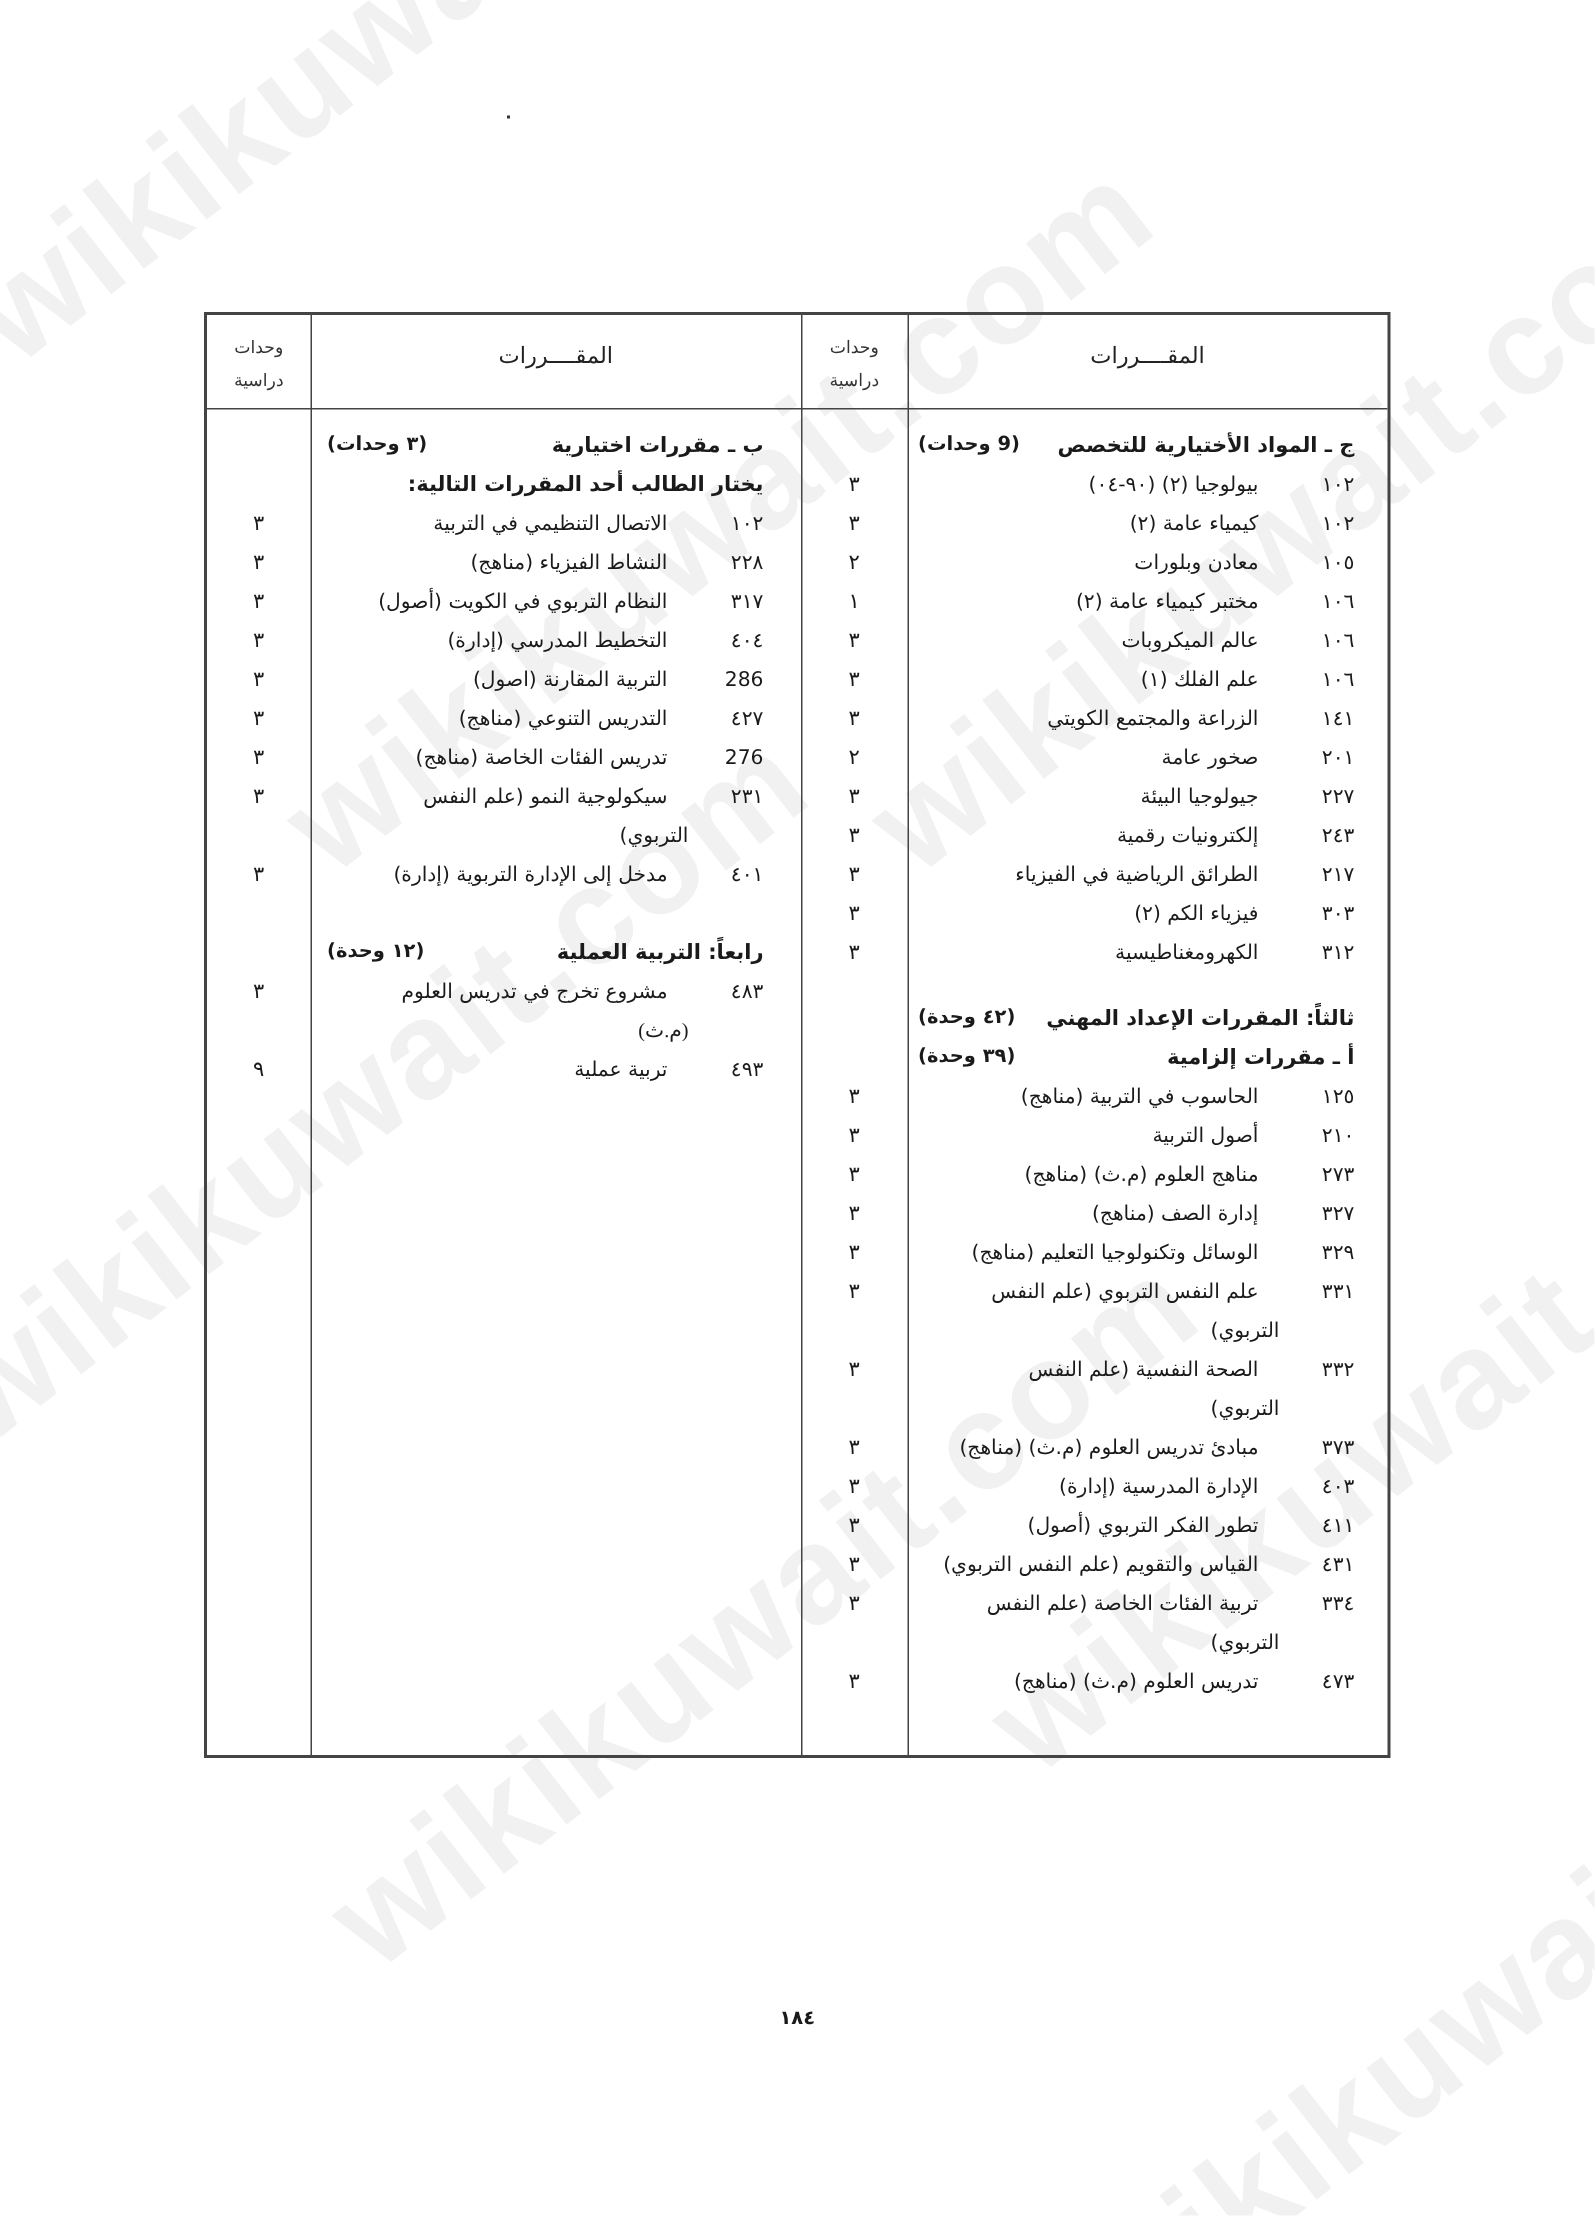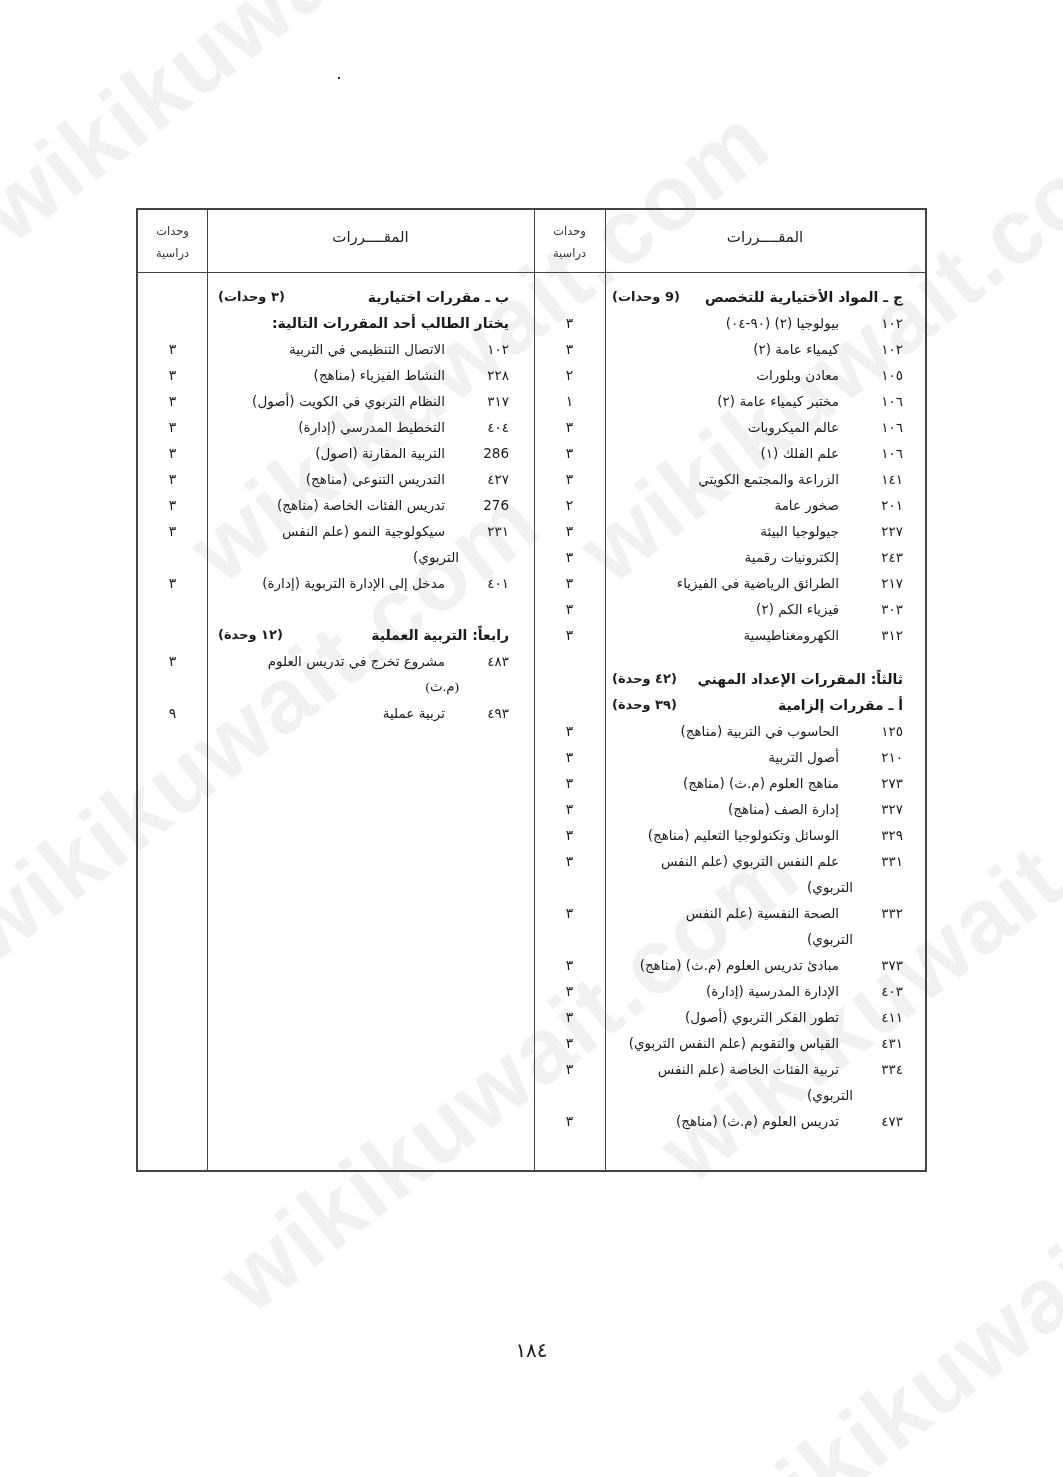--- a/index.html
+++ b/index.html
@@ -33,21 +33,21 @@
   .row .code { position:absolute; right:0; width:40px; text-align:right; }
   .row .name { position:absolute; right:64px; }
   .row.cont .name { right:50px; }
   .row.bold { font-weight:bold; font-size:14px; }
   .row .tag { position:absolute; left:0; font-weight:bold; font-size:13px; }
   .row.plain .name { right:0; }
   .unit {
     position:absolute; height:26px; line-height:26px; font-size:14px; text-align:center; direction:rtl;
   }
   .page-num {
-    position:absolute; left:0; right:0; top:1338px; text-align:center; font-size:20px; font-weight:normal; direction:rtl;
+    position:absolute; left:0; right:0; top:1338px; text-align:center; font-size:13px; font-weight:bold; direction:rtl;
   }
 </style>
 </head>
 <body>
 
 <div class="watermark" style="left:-40px; top:180px;">wikikuwait.com</div>
 <div class="watermark" style="left:170px; top:520px;">wikikuwait.com</div>
 <div class="watermark" style="left:560px; top:520px;">wikikuwait.com</div>
 <div class="watermark" style="left:-60px; top:900px;">wikikuwait.com</div>
 <div class="watermark" style="left:200px; top:1250px;">wikikuwait.com</div>

